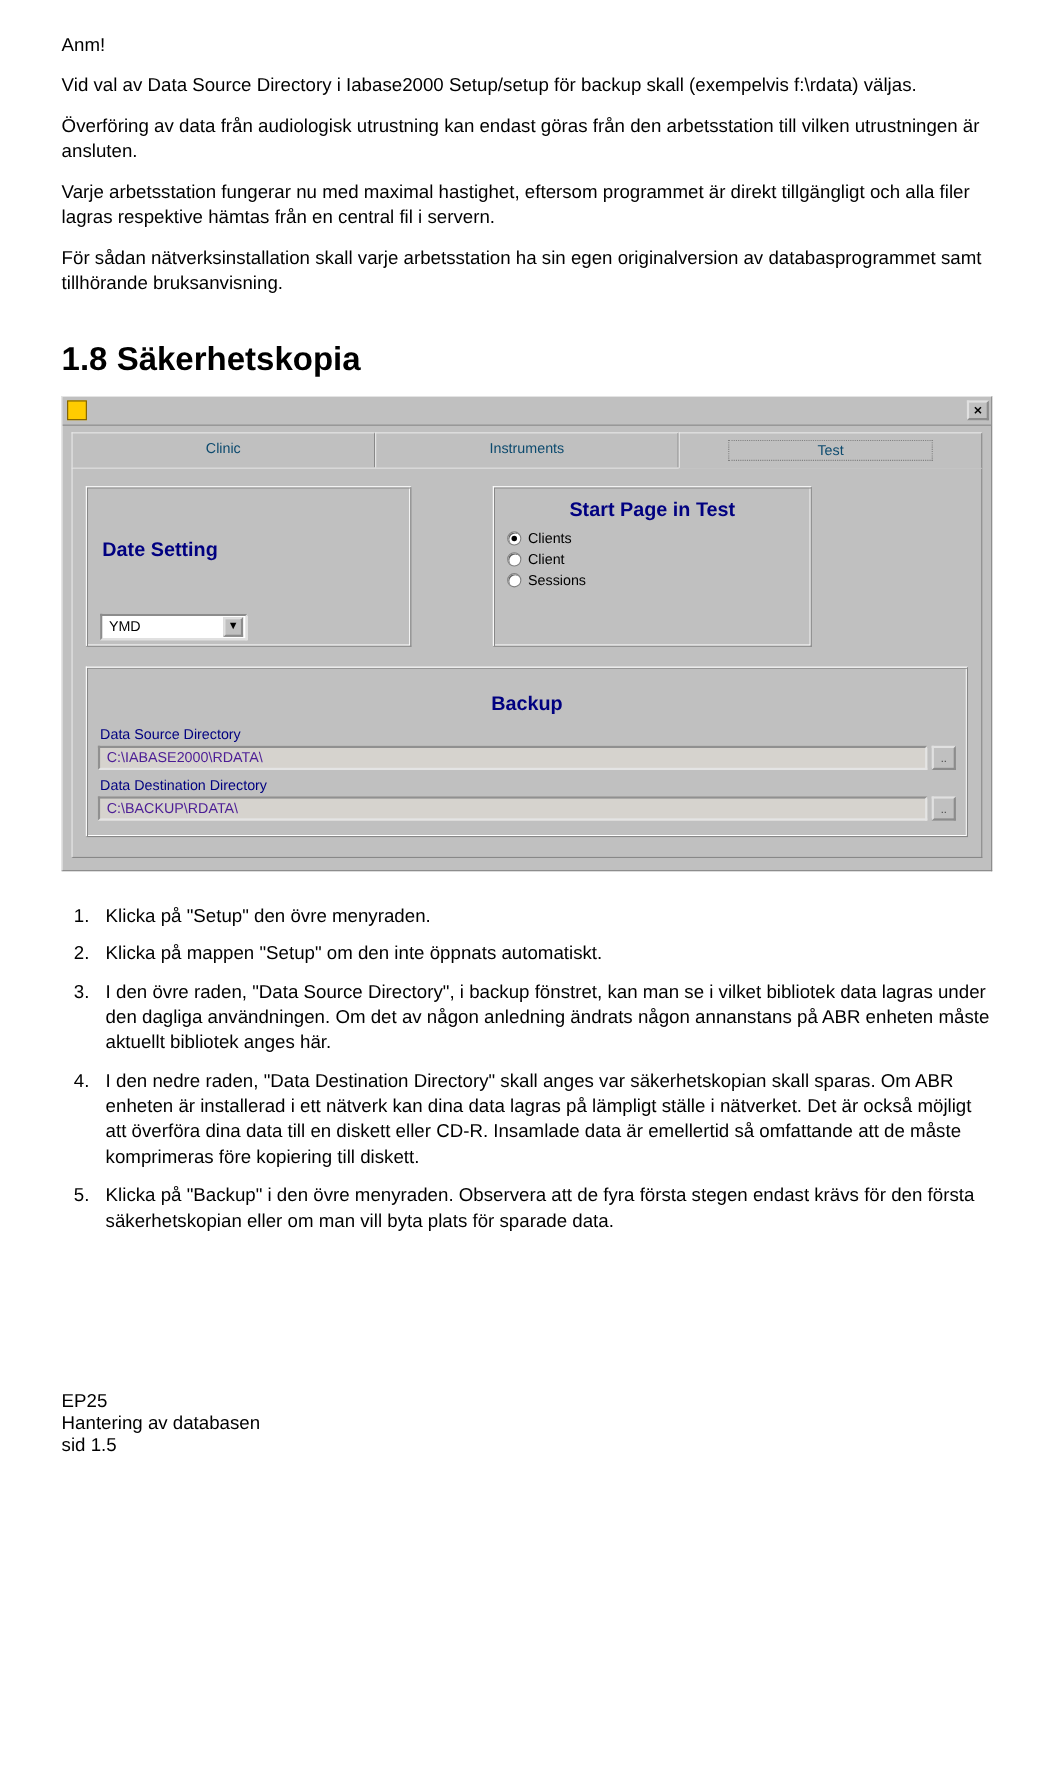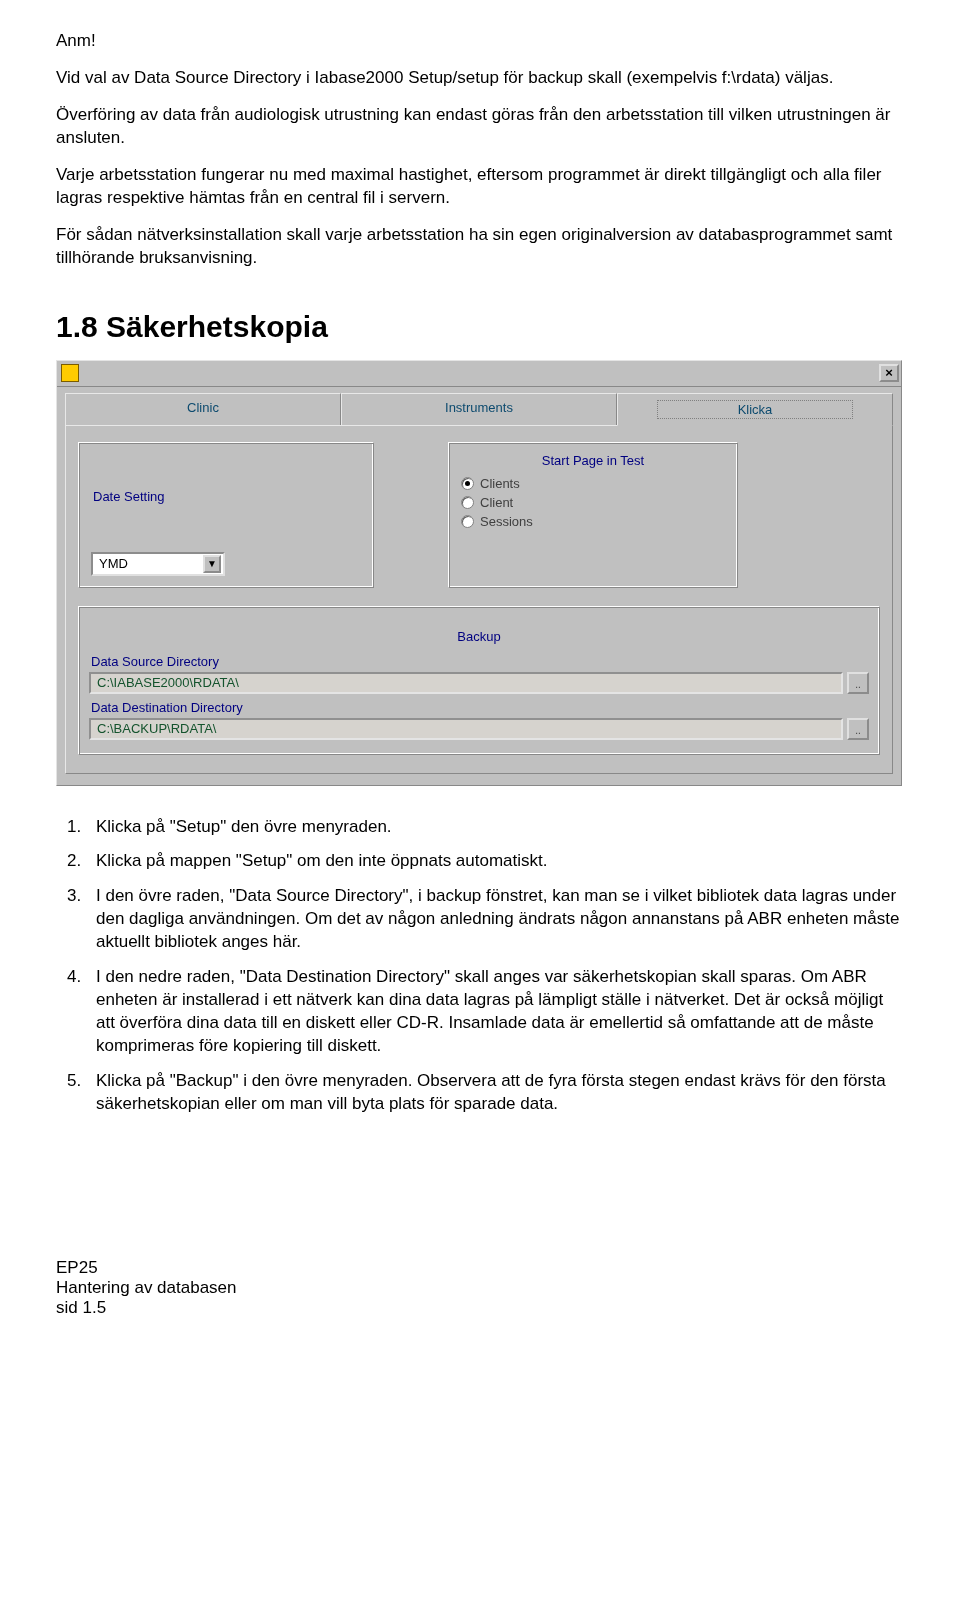--- a/index.html
+++ b/index.html
@@ -109,23 +109,24 @@
     border-left-color: #fff;
     box-shadow: inset 1px 1px 0 #888, inset -1px -1px 0 #fff;
     padding: 10px 12px 14px 12px;
     background: #c0c0c0;
     position: relative;
   }
   .gb-date { width: 296px; height: 146px; padding-top: 52px; }
   .gb-start { width: 290px; height: 146px; margin-left: 60px;}
   .gb-label {
     color: #000080;
-    font-size: 13px;
+    font-size: 18px;
     margin-bottom: 8px;
     text-align: center;
+    font-weight: bold;
   }
   .gb-date .gb-label { text-align: left; padding-left: 2px; margin-top:-6px; margin-bottom: 14px;}
   .dropdown {
     width: 134px;
     height: 24px;
     background: #fff;
     border: 2px inset #e0e0e0;
     display: flex;
     align-items: center;
     justify-content: space-between;
@@ -137,21 +138,21 @@
     width: 18px; height: 18px;
     background: #c0c0c0;
     border: 2px outset #e0e0e0;
     display: flex; align-items: center; justify-content: center;
     color:#000; font-size:10px;
   }
   .radio-row {
     display: flex; align-items: center;
     gap: 6px;
     margin: 4px 0;
-    color: #404040;
+    color: #000000;
     font-size: 13px;
   }
   .radio {
     width: 13px; height: 13px;
     border-radius: 50%;
     background: #fff;
     border: 1px solid #808080;
     box-shadow: inset 1px 1px 0 #606060;
     display: flex; align-items:center; justify-content:center;
   }
@@ -166,21 +167,21 @@
   }
   .gb-backup .gb-label { text-align: center; margin-bottom: 10px;}
   .dir-label { color:#000080; font-size:13px; margin: 6px 0 3px 2px;}
   .dir-row { display:flex; align-items:center; gap:4px; }
   .textfield {
     flex:1;
     height: 22px;
     background: #d6d3ce;
     border: 2px inset #e4e4e4;
     padding: 2px 6px;
-    color: #14532d;
+    color: #4c1d95;
     font-size: 13px;
     display:flex; align-items:center;
   }
   .browse-btn {
     width: 22px; height: 22px;
     background: #c0c0c0;
     border: 2px outset #e0e0e0;
     font-size: 10px;
     color: #444;
     display:flex; align-items:flex-end; justify-content:center;
@@ -221,21 +222,21 @@
 
   <div class="screenshot">
     <div class="titlebar">
       <span class="appicon"></span>
       <span class="closebtn">×</span>
     </div>
 
     <div class="tabs">
       <div class="tab">Clinic</div>
       <div class="tab">Instruments</div>
-      <div class="tab active"><span class="tab-focus">Klicka</span></div>
+      <div class="tab active"><span class="tab-focus">Test</span></div>
     </div>
 
     <div class="panel">
       <div class="row1">
         <div class="groupbox gb-date">
           <div class="gb-label">Date Setting</div>
           <div class="dropdown">
             <span>YMD</span>
             <span class="dd-arrow">▼</span>
           </div>

